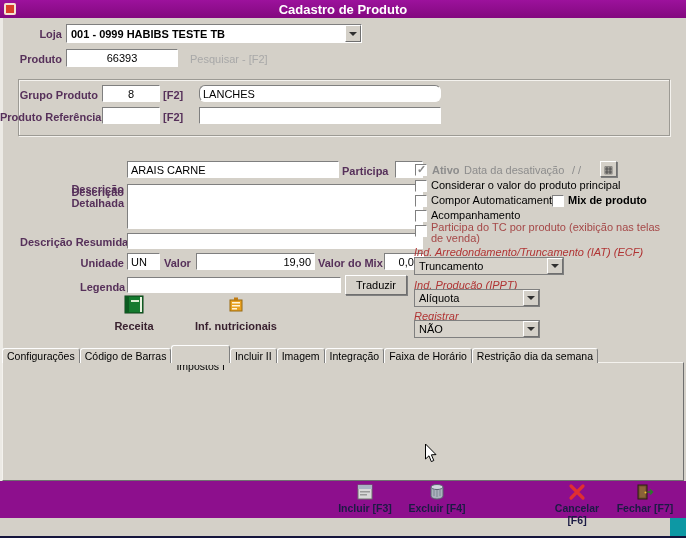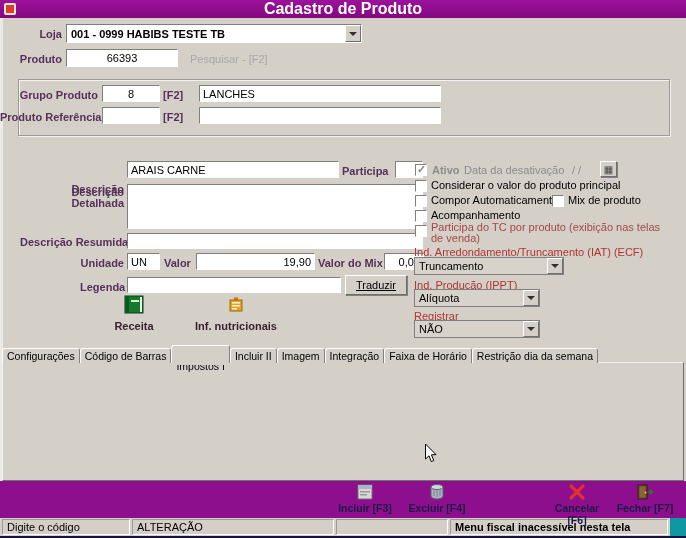--- a/index.html
+++ b/index.html
@@ -2,26 +2,26 @@
 <html><head>
 <meta charset="utf-8">
 <style>
   html,body{margin:0;padding:0;background:#666;}
   *{box-sizing:border-box;}
   .screen{position:relative;width:686px;height:538px;background:#d4d0c8;overflow:hidden;
     font-family:"Liberation Sans",sans-serif;font-size:11px;color:#000;cursor:default;}
   .abs{position:absolute;}
   .titlebar{position:absolute;left:0;top:0;width:686px;height:18px;z-index:6;
     background:linear-gradient(#9c129c,#83087f);display:flex;align-items:center;justify-content:center;}
-  .title{color:#fff;font-weight:bold;font-size:16px;}
+  .title{color:#fff;font-weight:bold;font-size:13px;}
   .title-icon{position:absolute;left:4px;top:3px;width:12px;height:12px;background:#d8402a;
     border-radius:2px;box-shadow:inset 0 0 0 2px #f3e3d2;}
   .lbl{position:absolute;font-weight:bold;color:#56305a;white-space:nowrap;}
   .lbl.r{text-align:right;}
-  .lbl.red{color:#b03434;}
+  .lbl.red{color:#b03434;font-style:italic;}
   .lbl.gray{color:#8c8c8c;}
   .plain{position:absolute;color:#000;white-space:nowrap;}
   .plain.r{text-align:right;}
   .plain.wrap{white-space:normal;}
   .hint{position:absolute;color:#a8a8a8;white-space:nowrap;}
   .field{position:absolute;border:1px solid;border-color:#7f7f7f #ffffff #ffffff #7f7f7f;background:#fff;
     font:11px "Liberation Sans",sans-serif;padding:1px 3px;margin:0;outline:none;resize:none;height:17px;}
   .combo{position:absolute;border:1px solid;border-color:#7f7f7f #ffffff #ffffff #7f7f7f;background:#fff;
     display:flex;align-items:center;}
   .combo.flat{background:#d7d3cb;border-color:#7f7f7f;}
@@ -77,21 +77,21 @@
   </div>
 
   <div class="lbl r" style="left:10px;top:53px;width:52px;">Produto</div>
   <input class="field" style="left: 66px; top: 49px; width: 112px; height: 18px; text-align: center;" value="66393">
   <div class="hint" style="left:190px;top:53px;">Pesquisar - [F2]</div>
 
   <div class="groupbox" style="left:18px;top:79px;width:652px;height:57px;"></div>
   <div class="lbl r" style="left:18px;top:89px;width:80px;">Grupo Produto</div>
   <input class="field" style="left: 102px; top: 85px; width: 58px; text-align: center;" value="8">
   <div class="lbl" style="left:163px;top:89px;">[F2]</div>
-  <input class="field" style="left: 199px; top: 85px; width: 242px;" value="LANCHES">
+  <input class="field" style="left: 199px; top: 85px; width: 242px; border-radius: 6px;" value="LANCHES">
   <div class="lbl r" style="left:0px;top:111px;width:98px;">Produto Referência</div>
   <input class="field" style="left: 102px; top: 107px; width: 58px; text-align: center;" value="">
   <div class="lbl" style="left:163px;top:111px;">[F2]</div>
   <input class="field" style="left: 199px; top: 107px; width: 242px;" value="">
 
   <div class="lbl r" style="left:64px;top:165px;width:60px;margin-top:18px;">Descrição</div>
   <input class="field" style="left: 127px; top: 161px; width: 212px;" value="ARAIS CARNE">
   <div class="lbl" style="left:342px;top:165px;">Participa</div>
   <input class="field" style="left: 395px; top: 161px; width: 28px;" value="">
 
@@ -103,21 +103,21 @@
 
   <div class="lbl r" style="left:80px;top:257px;width:44px;">Unidade</div>
   <input class="field" style="left: 127px; top: 253px; width: 33px;" value="UN">
   <div class="lbl" style="left:164px;top:257px;">Valor</div>
   <input class="field" style="left: 196px; top: 253px; width: 119px; text-align: right;" value="19,90">
   <div class="lbl" style="left:318px;top:257px;">Valor do Mix</div>
   <input class="field" style="left: 384px; top: 253px; width: 40px; text-align: right;" value="0,00">
 
   <div class="lbl r" style="left:80px;top:281px;width:44px;">Legenda</div>
   <input class="field" style="left: 127px; top: 277px; width: 214px; height: 16px;" value="">
-  <button class="btn" style="left:345px;top:275px;width:62px;height:20px;text-decoration:underline;">Traduzir</button>
+  <button class="btn" style="left:345px;top:275px;width:62px;height:20px;">Traduzir</button>
 
   <svg class="iconimg" style="left:122px;top:294px;" width="24" height="23" viewBox="0 0 24 23">
     <rect x="3" y="2" width="18" height="17" fill="#157a2e" stroke="#0a3f16"></rect>
     <rect x="3" y="2" width="4" height="17" fill="#0c5a20"></rect>
     <rect x="18" y="3" width="2" height="15" fill="#e9f4e2"></rect>
     <rect x="9" y="6" width="8" height="2" fill="#d9ecd0"></rect>
   </svg>
   <div class="plain" style="left:102px;top:320px;width:64px;text-align:center;font-weight:bold;color:#3a2230;">Receita</div>
 
   <svg class="iconimg" style="left:227px;top:296px;" width="18" height="18" viewBox="0 0 18 18">
@@ -134,21 +134,21 @@
   <div class="plain" style="left:464px;top:164px;color:#8c8c8c;">Data da desativação</div>
   <div class="plain" style="left:572px;top:164px;color:#8c8c8c;">/ /</div>
   <button class="btn" style="left:600px;top:161px;width:17px;height:16px;"><span class="cal-glyph"></span></button>
 
   <div class="chk" style="left:415px;top:180px;"></div>
   <div class="plain" style="left:431px;top:179px;">Considerar o valor do produto principal</div>
 
   <div class="chk" style="left:415px;top:195px;"></div>
   <div class="plain" style="left:431px;top:194px;">Compor Automaticamente</div>
   <div class="chk" style="left:552px;top:195px;"></div>
-  <div class="plain" style="left:568px;top:194px;">Mix de produto</div>
+  <div class="plain" style="left:568px;top:194px;font-weight:bold;">Mix de produto</div>
 
   <div class="chk" style="left:415px;top:210px;"></div>
   <div class="plain" style="left:431px;top:209px;">Acompanhamento</div>
 
   <div class="chk" style="left:415px;top:225px;"></div>
   <div class="plain wrap" style="left:431px;top:222px;width:238px;color:#a54848;line-height:11px;">Participa do TC por produto (exibição nas telas de venda)</div>
 
   <div class="lbl red" style="left:414px;top:246px;font-weight:normal;">Ind. Arredondamento/Truncamento (IAT) (ECF)</div>
   <div class="combo flat" style="left:414px;top:257px;width:150px;height:18px;">
     <span class="combo-text">Truncamento</span>
@@ -242,22 +242,16 @@
   <div class="action" style="left:612px;">
     <svg class="ic" width="20" height="18" viewBox="0 0 20 18">
       <rect x="3" y="2" width="9" height="14" fill="#6b4a2c" stroke="#2e1f10"></rect>
       <rect x="4.5" y="3.5" width="6" height="11" fill="#8a6238"></rect>
       <circle cx="10.5" cy="9.5" r="1" fill="#f0c030"></circle>
       <path d="M12.5 9 h4.5 M15 6.5 L17.5 9 L15 11.5" stroke="#2a7a2a" stroke-width="1.5" fill="none"></path>
     </svg>
     <span>Fechar [F7]</span>
   </div>
 
-  <div class="statusbar">
-    <div class="seg" style="left:2px;width:128px;">Digite o código</div>
-    <div class="seg" style="left:132px;width:202px;">ALTERAÇÃO</div>
-    <div class="seg" style="left:336px;width:112px;"></div>
-    <div class="seg" style="left:450px;width:218px;font-weight:bold;">Menu fiscal inacessível nesta tela</div>
-  </div>
   <div class="teal"></div>
   <div class="bottomstrip"></div>
 
 </div>
 
 </body></html>

